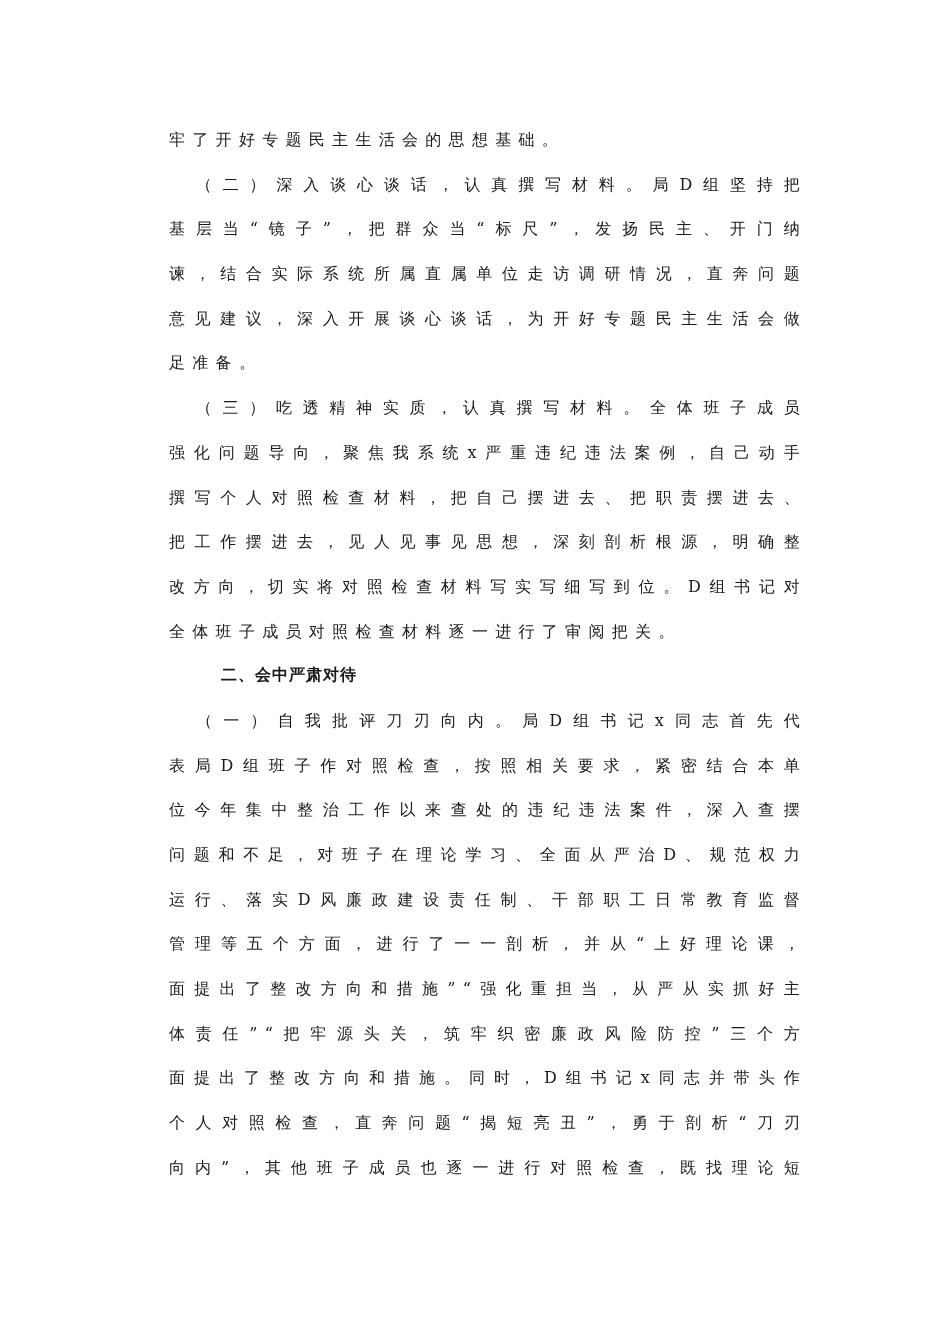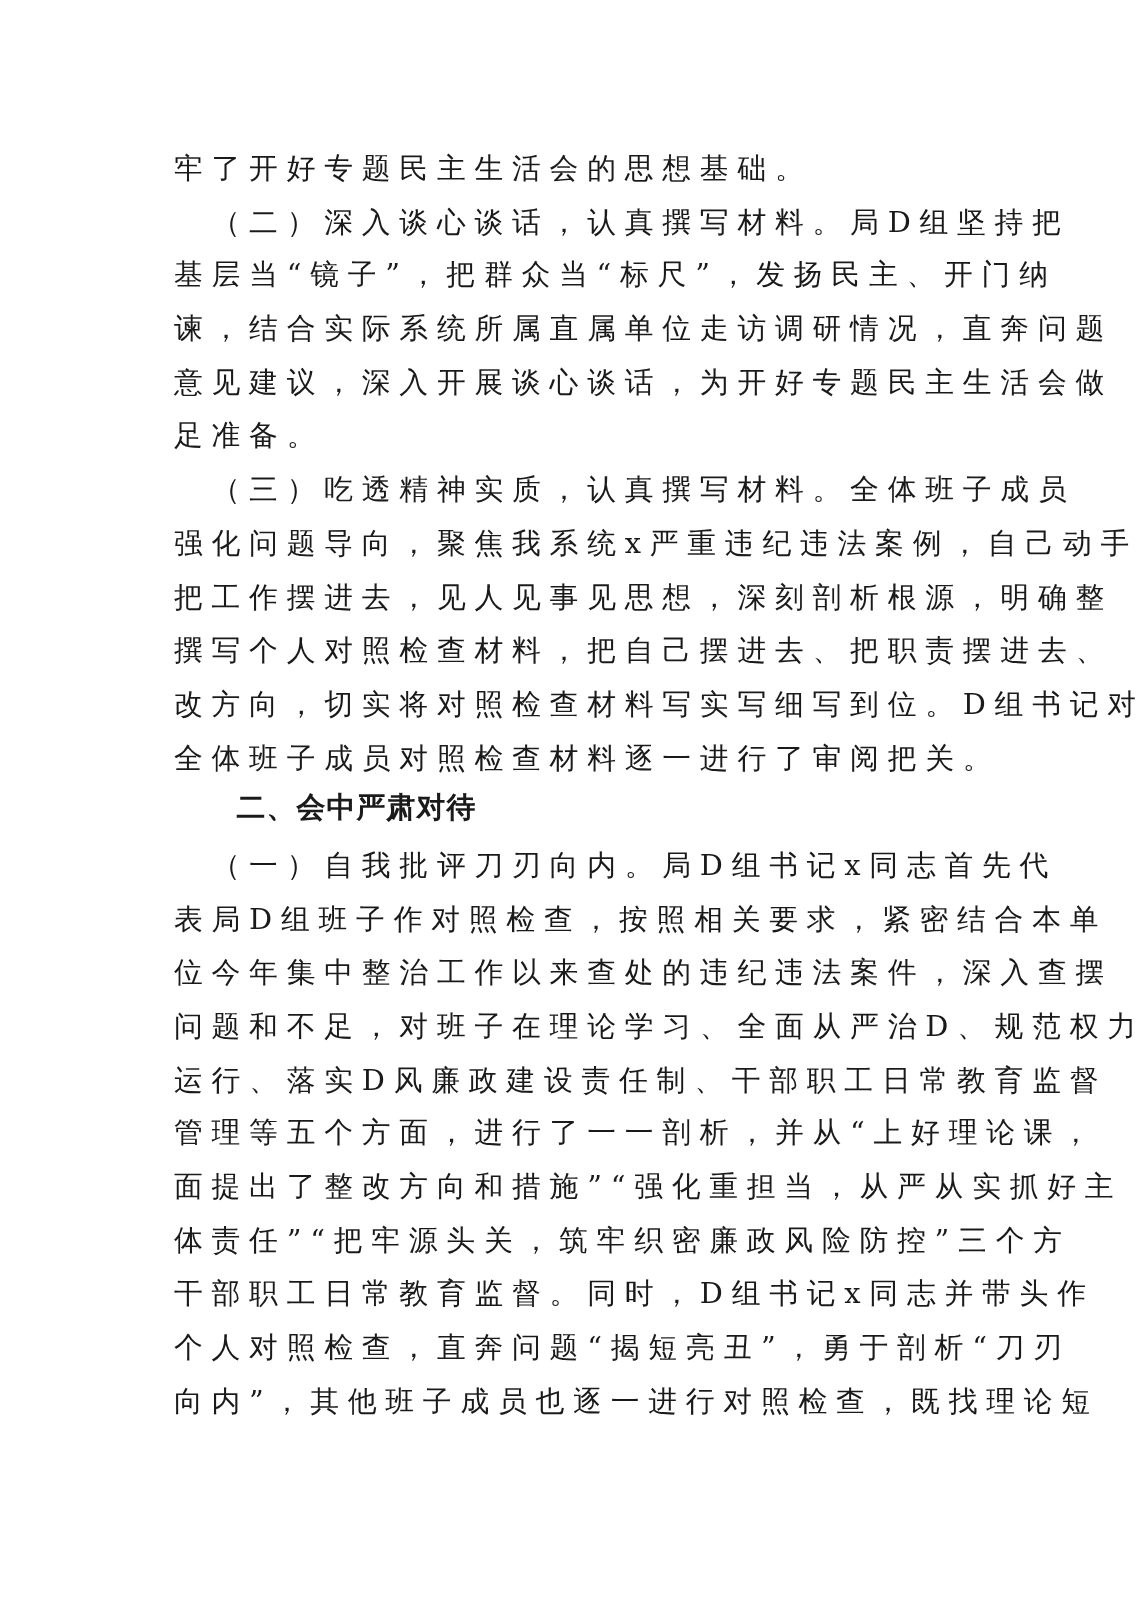--- a/index.html
+++ b/index.html
@@ -17,25 +17,26 @@
     }
     .page {
       position: absolute;
       left: 145px;
       top: 118px;
       width: 662px;
     }
     .line {
       height: 44.7px;
       line-height: 44.7px;
-      font-size: 24px;
+      font-size: 16px;
       white-space: nowrap;
       letter-spacing: 7.3px;
       display: flex;
       justify-content: space-between;
+      margin-left: 24px;
     }
     .line.last {
       justify-content: flex-start;
     }
     .line span.t {
       display: block;
       width: 100%;
       text-align: justify;
       text-align-last: justify;
     }
@@ -77,24 +78,24 @@
       <span class="t">足准备。</span>
     </div>
 
   <div class="line">
       <span class="t">　（三）吃透精神实质，认真撰写材料。全体班子成员</span>
     </div>
   <div class="line">
       <span class="t">强化问题导向，聚焦我系统x严重违纪违法案例，自己动手</span>
     </div>
   <div class="line">
-      <span class="t">把工作摆进去，见人见事见思想，深刻剖析根源，明确整</span>
+      <span class="t">撰写个人对照检查材料，把自己摆进去、把职责摆进去、</span>
     </div>
   <div class="line">
-      <span class="t">撰写个人对照检查材料，把自己摆进去、把职责摆进去、</span>
+      <span class="t">把工作摆进去，见人见事见思想，深刻剖析根源，明确整</span>
     </div>
   <div class="line">
       <span class="t">改方向，切实将对照检查材料写实写细写到位。D组书记对</span>
     </div>
   <div class="line last">
       <span class="t">全体班子成员对照检查材料逐一进行了审阅把关。</span>
     </div>
 
   <div class="line last heading">
       <span class="t">二、会中严肃对待</span>
@@ -118,21 +119,21 @@
   <div class="line">
       <span class="t">管理等五个方面，进行了一一剖析，并从“上好理论课，</span>
     </div>
   <div class="line">
       <span class="t">面提出了整改方向和措施”“强化重担当，从严从实抓好主</span>
     </div>
   <div class="line">
       <span class="t">体责任”“把牢源头关，筑牢织密廉政风险防控”三个方</span>
     </div>
   <div class="line">
-      <span class="t">干部职工日常教育监督。同时，D组书记x同志并带头作</span>
+      <span class="t">面提出了整改方向和措施。同时，D组书记x同志并带头作</span>
     </div>
   <div class="line">
       <span class="t">个人对照检查，直奔问题“揭短亮丑”，勇于剖析“刀刃</span>
     </div>
   <div class="line">
       <span class="t">向内”，其他班子成员也逐一进行对照检查，既找理论短</span>
     </div>
 </div>
 
 </body></html>

